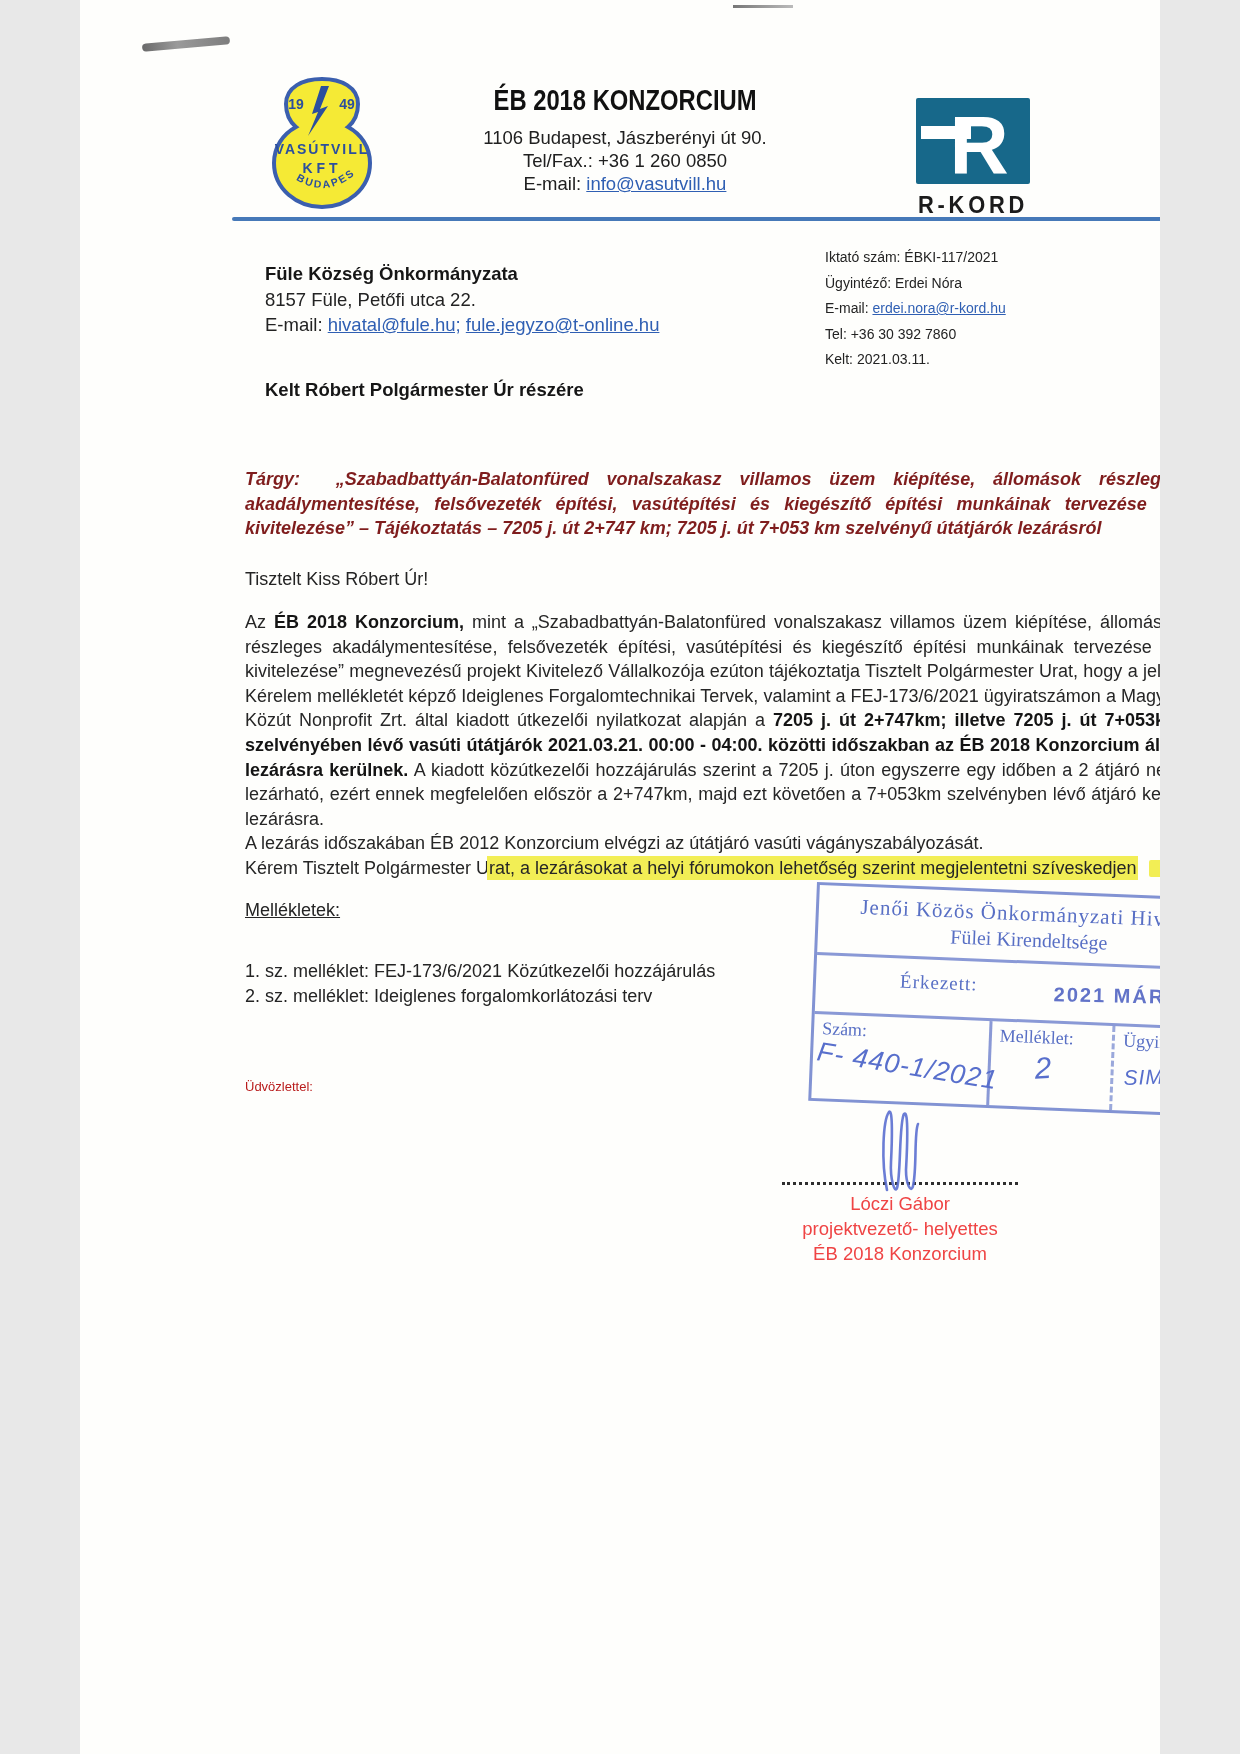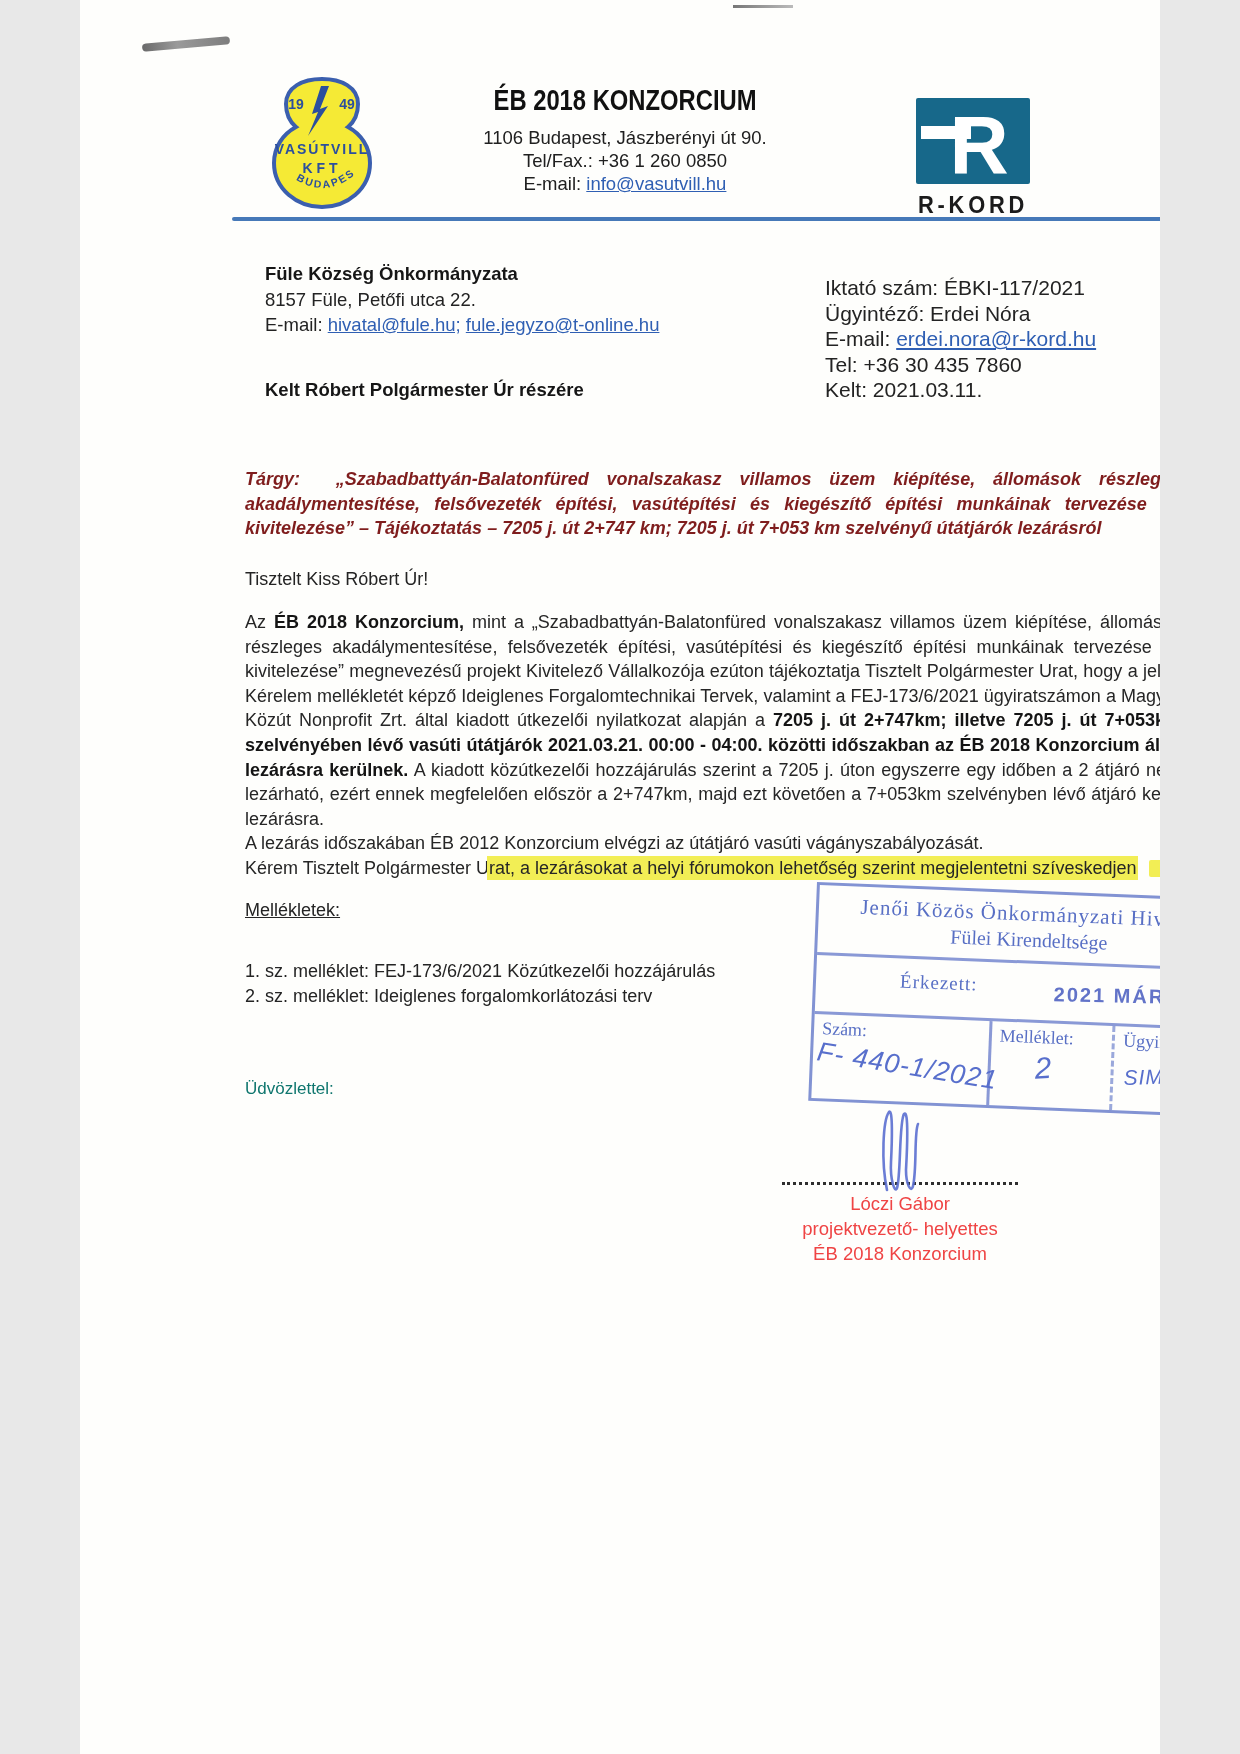--- a/index.html
+++ b/index.html
@@ -23,21 +23,21 @@
   .link{color:#2f5fb3;text-decoration:underline;cursor:pointer;}
   .rkord{position:absolute;left:826px;top:96px;width:134px;text-align:center;}
   .rkord-label{margin-top:2px;font-size:23px;font-weight:bold;color:#1b1b1b;
     letter-spacing:4px;transform:scaleX(0.95);transform-origin:center;white-space:nowrap;}
   .rule{position:absolute;left:152px;top:217px;width:948px;height:4px;
     background:#4679b8;border-radius:2px;}
   
   .recipient{position:absolute;left:185px;top:261px;font-size:18.5px;line-height:25.5px;}
   .recipient .org{font-weight:bold;color:#161616;}
   .attention{position:absolute;left:185px;top:379px;font-size:18.5px;font-weight:bold;color:#161616;}
-  .meta{position:absolute;left:745px;top:275px;font-size:21px;line-height:25.5px;}
+  .meta{position:absolute;left:745px;top:245px;font-size:14px;line-height:25.5px;}
   
   .subject{position:absolute;left:165px;top:449px;width:936px;
     font-size:18px;line-height:24.6px;font-weight:bold;color:#7f1d1d;text-align:justify;font-style:italic;}
   .salutation{position:absolute;left:165px;top:569px;font-size:18px;color:#242424;}
   
   .body-text{position:absolute;left:165px;top:610px;width:936px;
     font-size:18px;line-height:24.6px;text-align:justify;color:#262626;}
   .body-text b{color:#141414;}
   .hl{background:#f2ee55;box-shadow:0 0 0 2px #f2ee55;}
   .hl-blob{display:inline-block;width:20px;height:17px;background:#f2ee55;
@@ -69,21 +69,21 @@
   .cell-mell{width:29%;border-right:3px dashed rgba(74,99,192,0.6);}
   .cell-ugy{width:29%;}
   .stamp-label{font-family:"Liberation Serif",serif;font-size:18px;padding:4px 0 0 8px;}
   .hand{font-style:italic;color:#4a63c8;}
   .hand-szam{position:absolute;left:6px;top:22px;font-size:27px;white-space:nowrap;
     transform:rotate(7deg);transform-origin:left top;letter-spacing:1px;}
   .hand-mell{position:absolute;left:44px;top:28px;font-size:30px;transform:rotate(-6deg);}
   .hand-ugy{position:absolute;left:10px;top:36px;font-size:21px;white-space:nowrap;
     transform:rotate(-4deg);letter-spacing:1px;}
   
-  .closing{position:absolute;left:165px;top:1079px;font-size:17px;color:#0f766e;}
+  .closing{position:absolute;left:165px;top:1079px;font-size:13px;color:#b91c1c;}
   .signature{position:absolute;left:620px;top:1102px;width:400px;text-align:center;}
   .scribble{display:block;margin:0 auto -16px auto;}
   .dotline{width:236px;border-bottom:3px dotted #2e2e2e;margin:0 auto 6px auto;}
   .sig-line{font-size:18.5px;line-height:25px;color:#ef4444;}
 </style>
 </head>
 <body>
 
 <div class="page">
 
@@ -137,21 +137,21 @@
   </div>
   <div class="attention">Kelt Róbert Polgármester Úr részére</div>
 
   <div class="meta">
     <div>Iktató szám: ÉBKI-117/2021</div>
     <div>Ügyintéző: Erdei Nóra</div>
     <div>
       <span>E-mail:</span>
       <span class="link">erdei.nora@r-kord.hu</span>
     </div>
-    <div>Tel: +36 30 435 7860</div>
+    <div>Tel: +36 30 392 7860</div>
     <div>Kelt: 2021.03.11.</div>
   </div>
 
   <p class="subject"><span>Tárgy:</span>&nbsp;&nbsp;<span>„Szabadbattyán-Balatonfüred vonalszakasz villamos üzem kiépítése, állomások részleges akadálymentesítése, felsővezeték építési, vasútépítési és kiegészítő építési munkáinak tervezése és kivitelezése” – Tájékoztatás – 7205 j. út 2+747 km; 7205 j. út 7+053 km szelvényű útátjárók lezárásról</span></p>
 
   <div class="salutation">Tisztelt Kiss Róbert Úr!</div>
 
   <div class="body-text">
     <div><span>Az </span><b>ÉB 2018 Konzorcium,</b><span> mint a „Szabadbattyán-Balatonfüred vonalszakasz villamos üzem kiépítése, állomások részleges akadálymentesítése, felsővezeték építési, vasútépítési és kiegészítő építési munkáinak tervezése és kivitelezése” megnevezésű projekt Kivitelező Vállalkozója ezúton tájékoztatja Tisztelt Polgármester Urat, hogy a jelen Kérelem mellékletét képző Ideiglenes Forgalomtechnikai Tervek, valamint a FEJ-173/6/2021 ügyiratszámon a Magyar Közút Nonprofit Zrt. által kiadott útkezelői nyilatkozat alapján a </span><b>7205 j. út 2+747km; illetve 7205 j. út 7+053km szelvényében lévő vasúti útátjárók 2021.03.21. 00:00 - 04:00. közötti időszakban az ÉB 2018 Konzorcium által lezárásra kerülnek.</b><span> A kiadott közútkezelői hozzájárulás szerint a 7205 j. úton egyszerre egy időben a 2 átjáró nem lezárható, ezért ennek megfelelően először a 2+747km, majd ezt követően a 7+053km szelvényben lévő átjáró kerül lezárásra.</span></div>
     <div>A lezárás időszakában ÉB 2012 Konzorcium elvégzi az útátjáró vasúti vágányszabályozását.</div>

